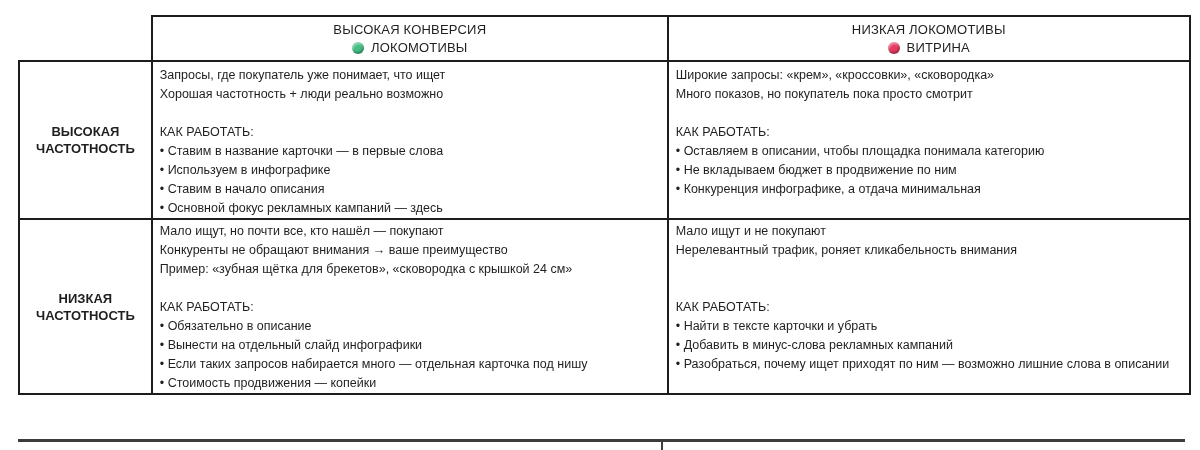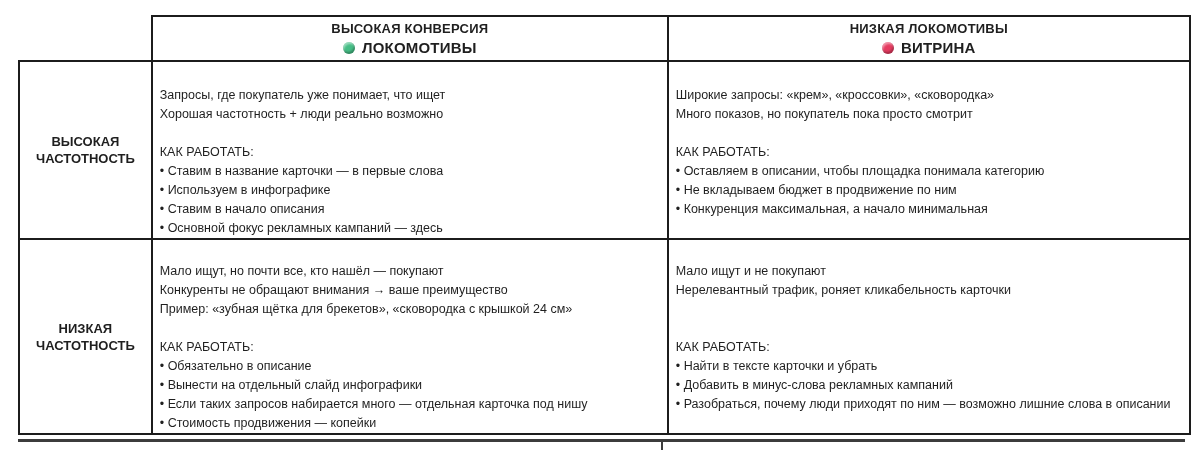--- a/index.html
+++ b/index.html
@@ -6,28 +6,28 @@
   .canvas{position:relative;width:1200px;height:450px;background:#ffffff;overflow:hidden;
           font-family:"Liberation Sans","DejaVu Sans",sans-serif;color:#1f1f1f;}
   table.matrix{position:absolute;left:18px;top:15px;border-collapse:collapse;table-layout:fixed;}
   col.c-label{width:127px;} col.c-a{width:516px;} col.c-b{width:522px;}
   td{padding:0;vertical-align:top;}
   td.bordered{border:2px solid #1c1c1c;}
   td.blank{border:none;background:#fff;}
   tr.band1{height:45px;} tr.rowhigh{height:156px;} tr.band2{height:36px;} tr.rowlow{height:167px;}
   td.head-cell{text-align:center;vertical-align:middle;}
   .head-stack{display:flex;flex-direction:column;align-items:center;justify-content:center;gap:3px;}
-  .conv-line{font-size:13px;font-weight:bold;letter-spacing:.2px;}
-  .dot-line{display:flex;align-items:center;justify-content:center;gap:7px;font-size:15px;font-weight:bold;letter-spacing:.2px;}
+  .conv-line{font-size:13px;font-weight:normal;letter-spacing:.2px;}
+  .dot-line{display:flex;align-items:center;justify-content:center;gap:7px;font-size:13px;font-weight:normal;letter-spacing:.2px;}
   .dot{width:12px;height:12px;border-radius:50%;flex:0 0 auto;
        box-shadow:inset -1px -2px 2px rgba(0,0,0,.28), inset 1px 2px 2px rgba(255,255,255,.45);}
   td.label-cell{text-align:center;vertical-align:middle;font-size:13px;font-weight:bold;line-height:17px;padding:0 16px;}
   td.content-cell{padding:4px 6px 0 7px;font-size:12.5px;line-height:19px;}
   tr.rowlow td.content-cell{padding-top:2px;}
-  .intro-block{overflow:hidden;margin-top:20px;}
+  .intro-block{overflow:hidden;}
   tr.rowhigh .intro-block{height:57px;}
   tr.rowlow .intro-block{height:76px;}
   .line{white-space:nowrap;overflow:hidden;}
   .how-label{}
   .cutoff-line{position:absolute;left:18px;top:439px;width:1167px;height:3px;background:#3c3c3c;}
   .cutoff-tick{position:absolute;left:661px;top:442px;width:2px;height:8px;background:#3c3c3c;}
 </style>
 </head>
 <body>
 
@@ -84,21 +84,21 @@
         <div class="intro-block">
 
         <div class="line">Широкие запросы: «крем», «кроссовки», «сковородка»</div>
               <div class="line">Много показов, но покупатель пока просто смотрит</div>
             </div>
         <div class="how-label">КАК РАБОТАТЬ:</div>
         <div>
 
         <div class="line">• Оставляем в описании, чтобы площадка понимала категорию</div>
               <div class="line">• Не вкладываем бюджет в продвижение по ним</div>
-              <div class="line">• Конкуренция максимальная, а начало минимальная</div>
+              <div class="line">• Конкуренция инфографике, а отдача минимальная</div>
             </div>
       </td>
     </tr>
 
 
     <tr class="rowlow">
       <td class="bordered label-cell">НИЗКАЯ ЧАСТОТНОСТЬ</td>
       <td class="bordered content-cell">
         <div class="intro-block">
 
@@ -112,28 +112,28 @@
         <div class="line">• Обязательно в описание</div>
               <div class="line">• Вынести на отдельный слайд инфографики</div>
               <div class="line">• Если таких запросов набирается много — отдельная карточка под нишу</div>
               <div class="line">• Стоимость продвижения — копейки</div>
             </div>
       </td>
       <td class="bordered content-cell">
         <div class="intro-block">
 
         <div class="line">Мало ищут и не покупают</div>
-              <div class="line">Нерелевантный трафик, роняет кликабельность карточки</div>
+              <div class="line">Нерелевантный трафик, роняет кликабельность внимания</div>
             </div>
         <div class="how-label">КАК РАБОТАТЬ:</div>
         <div>
 
         <div class="line">• Найти в тексте карточки и убрать</div>
               <div class="line">• Добавить в минус-слова рекламных кампаний</div>
-              <div class="line">• Разобраться, почему люди приходят по ним — возможно лишние слова в описании</div>
+              <div class="line">• Разобраться, почему ищет приходят по ним — возможно лишние слова в описании</div>
             </div>
       </td>
     </tr>
   </tbody>
     </table>
 
   <div class="cutoff-line"></div>
   <div class="cutoff-tick"></div>
 </div>
 

